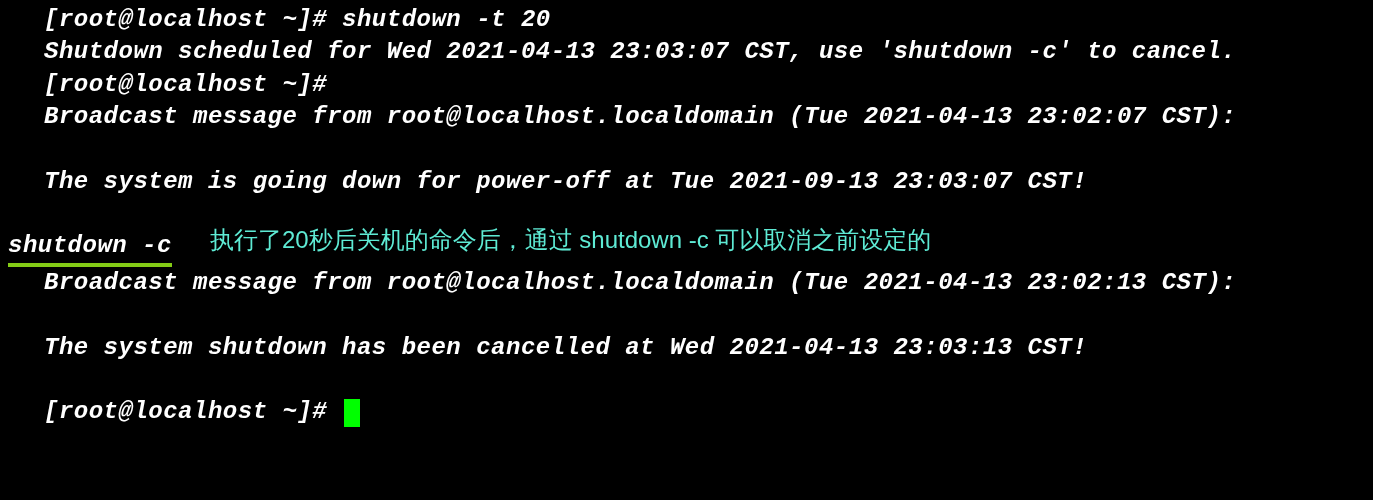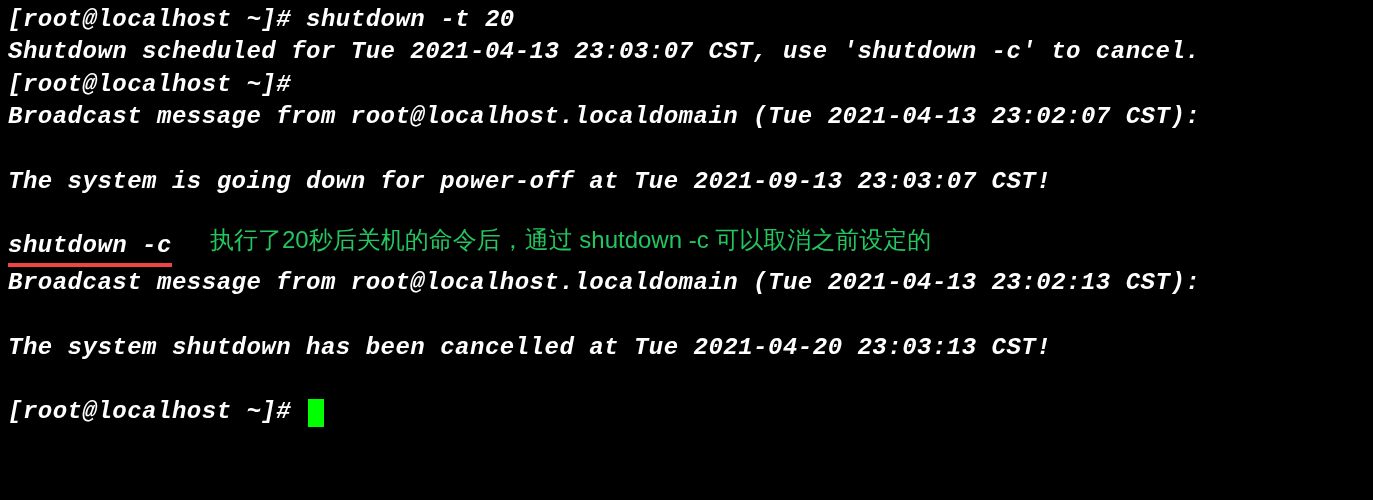--- a/index.html
+++ b/index.html
@@ -16,28 +16,29 @@
       font-size: 24px;
       line-height: 1.35;
       padding: 4px 8px;
       width: 1373px;
       height: 500px;
       overflow: hidden;
       letter-spacing: 0.5px;
     }
     .line {
       white-space: pre;
+      margin-left: 36px;
     }
     .underline {
-      border-bottom: 4px solid #ef4444;
+      border-bottom: 4px solid #84cc16;
       padding-bottom: 1px;
       display: inline-block;
     }
     .annotation {
-      color: #22c55e;
+      color: #5eead4;
       font-style: normal;
       font-weight: normal;
       font-family: 'Microsoft YaHei', 'SimSun', sans-serif;
       display: inline;
       letter-spacing: 0;
     }
     .annotation-line {
       display: flex;
       align-items: flex-start;
     }
@@ -57,29 +58,29 @@
       top: 2px;
     }
     .blank {
       height: 32px;
     }
   </style>
 </head>
 <body>
 
 <div class="line"><span>[root@localhost ~]# </span><span>shutdown -t 20</span></div>
-<div class="line">Shutdown scheduled for Tue 2021-04-13 23:03:07 CST, use 'shutdown -c' to cancel.</div>
+<div class="line">Shutdown scheduled for Wed 2021-04-13 23:03:07 CST, use 'shutdown -c' to cancel.</div>
 <div class="line">[root@localhost ~]# </div>
 <div class="line">Broadcast message from root@localhost.localdomain (Tue 2021-04-13 23:02:07 CST):</div>
 <div class="blank"></div>
 <div class="line">The system is going down for power-off at Tue 2021-09-13 23:03:07 CST!</div>
 <div class="blank"></div>
 <div class="annotation-line">
   <span class="underline">shutdown -c</span>
   <span class="annotation annotation-block">
     <span>执行了20秒后关机的命令后，通过 shutdown -c 可以取消之前设定的</span><br>
   </span>
 </div>
 <div class="line">Broadcast message from root@localhost.localdomain (Tue 2021-04-13 23:02:13 CST):</div>
 <div class="blank"></div>
-<div class="line">The system shutdown has been cancelled at Tue 2021-04-20 23:03:13 CST!</div>
+<div class="line">The system shutdown has been cancelled at Wed 2021-04-13 23:03:13 CST!</div>
 <div class="blank"></div>
 <div class="line"><span>[root@localhost ~]# </span><span class="cursor"></span></div>
 
 </body></html>

